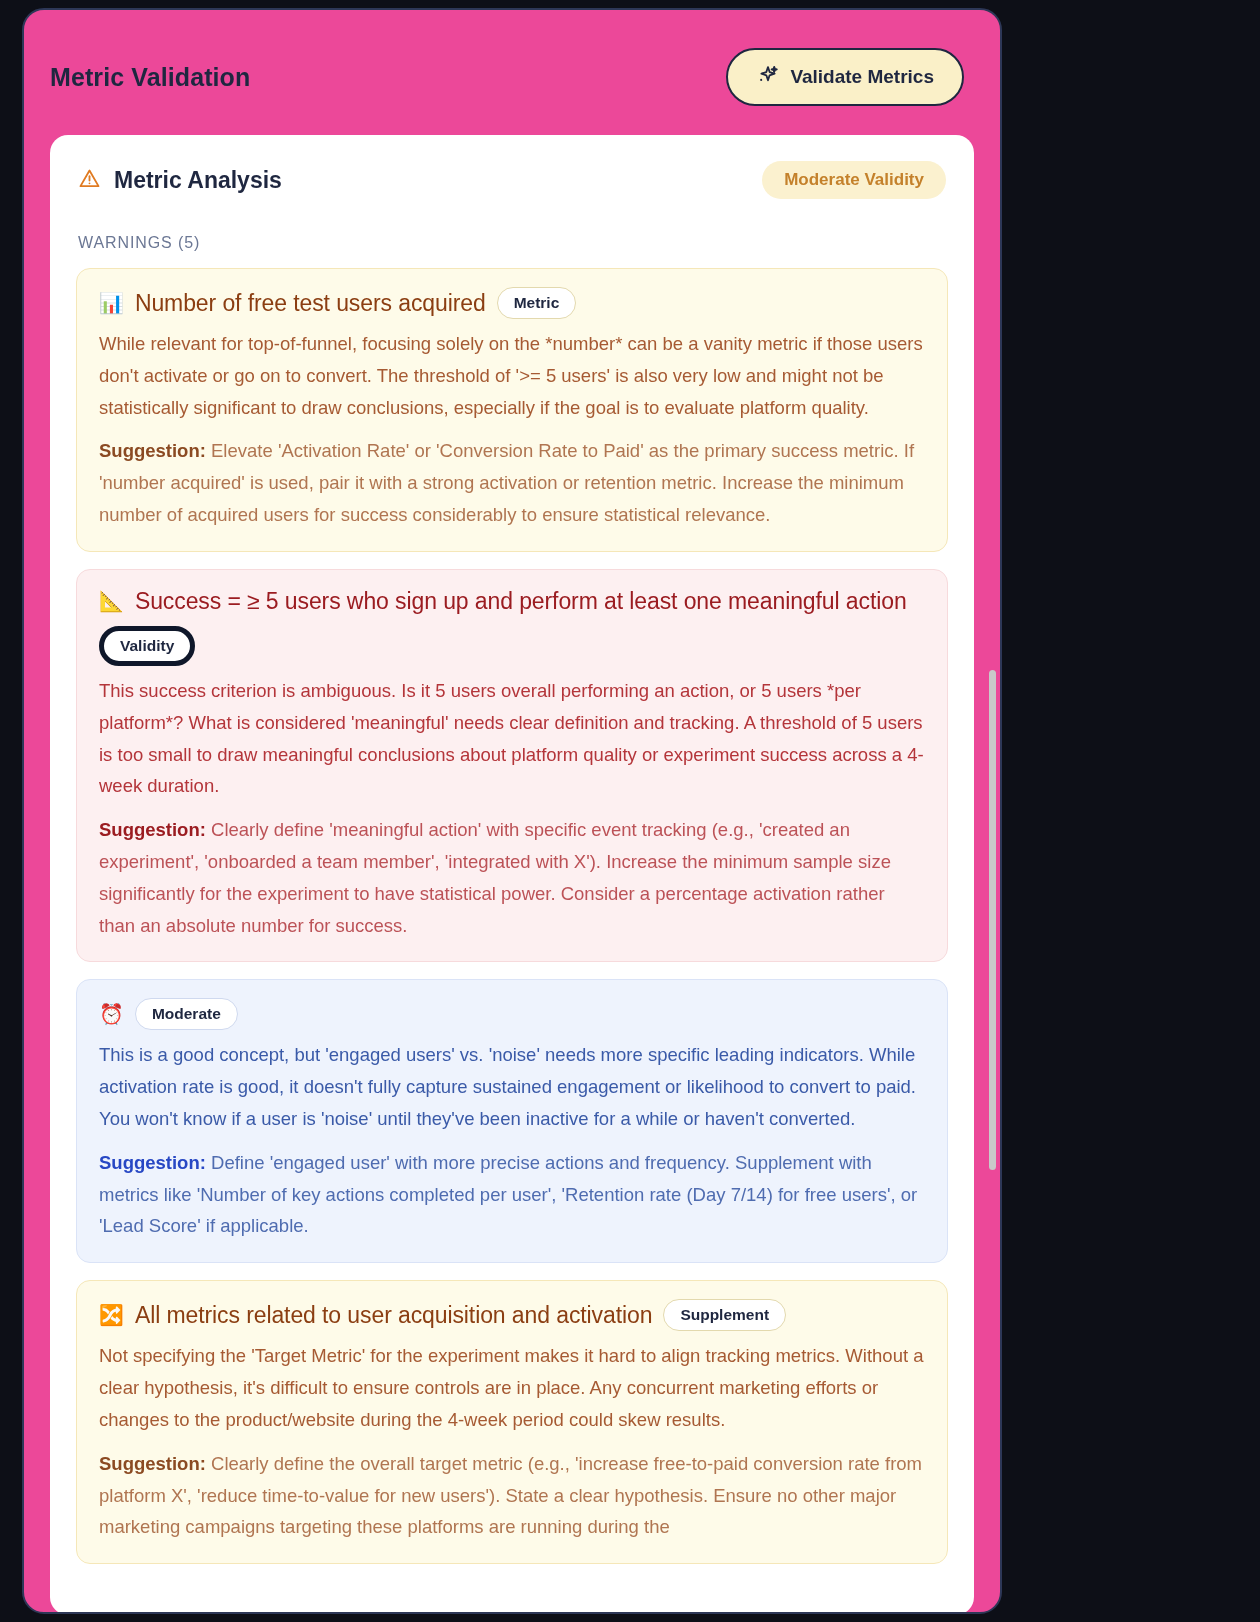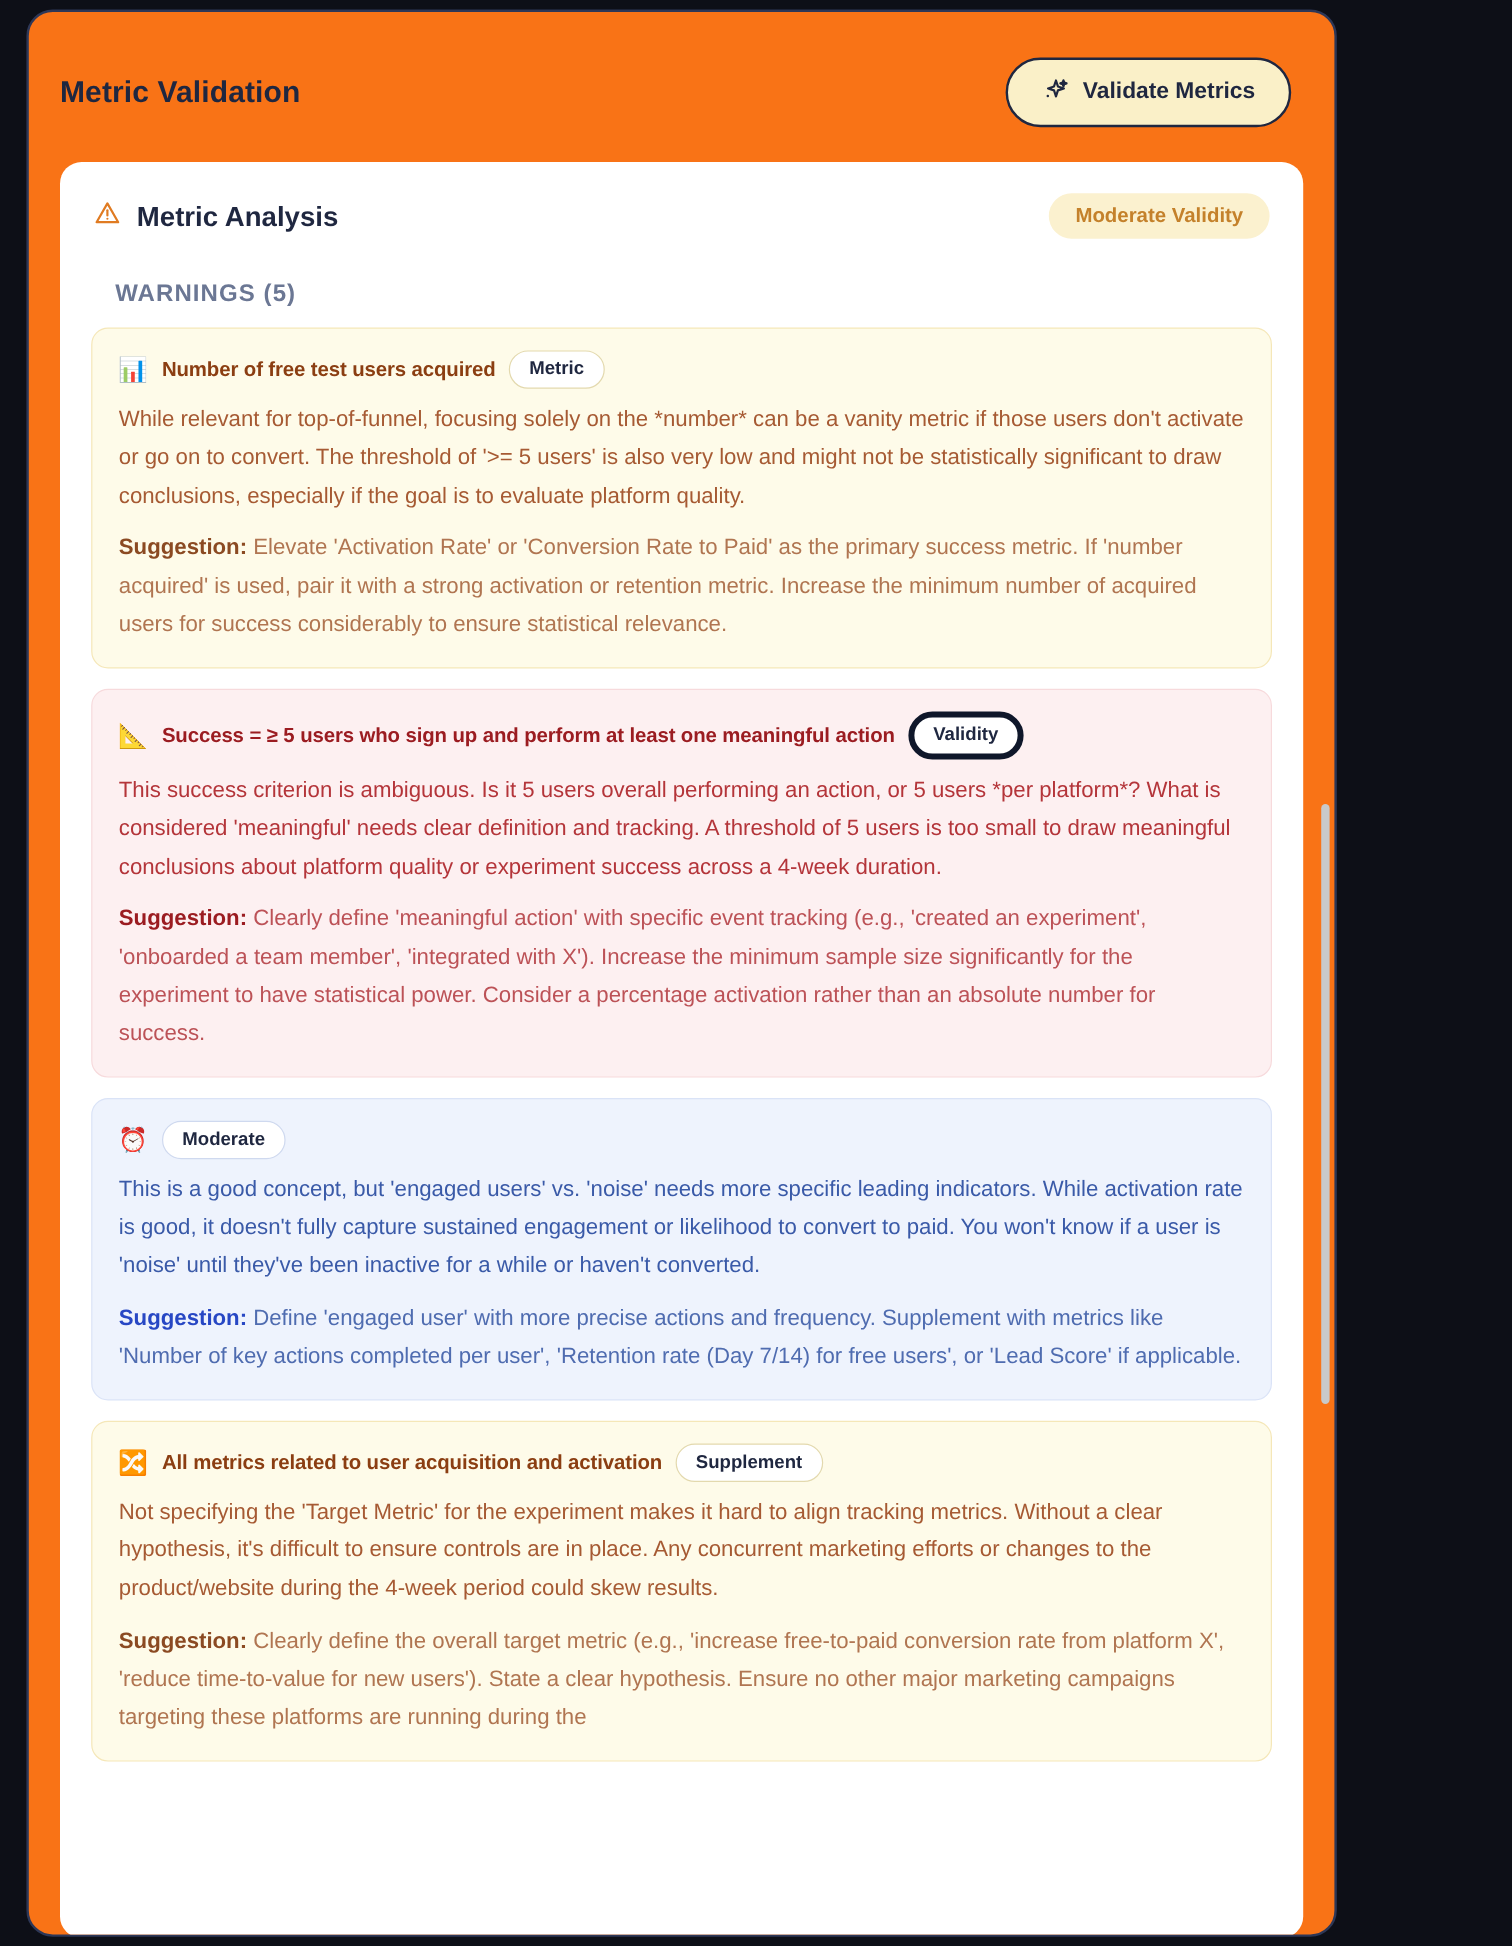--- a/index.html
+++ b/index.html
@@ -9,23 +9,23 @@
     height: 1622px;
     background: #0d0f17;
     font-family: "Liberation Sans", sans-serif;
     overflow: hidden;
   }
 
   #app-frame {
     position: absolute;
     left: 22px;
     top: 8px;
-    width: 1092px;
+    width: 980px;
     height: 1606px;
-    background: #f97316;
+    background: #ec4899;
     border: 2px solid #2d3757;
     border-radius: 22px;
     overflow: hidden;
   }
 
   
   .page-header {
     display: flex;
     align-items: center;
     justify-content: space-between;
@@ -88,23 +88,23 @@
     background: #FBF1CF;
     color: #C4812B;
     font-size: 17px;
     font-weight: 700;
     padding: 9px 22px;
     border-radius: 30px;
     white-space: nowrap;
   }
 
   .warnings-label {
-    margin: 35px 0 0 20px;
-    font-size: 20px;
-    font-weight: 700;
+    margin: 35px 0 0 2px;
+    font-size: 16px;
+    font-weight: 400;
     color: #6b7794;
     letter-spacing: 0.9px;
   }
 
   
   .warning-list { margin-top: 16px; }
 
   .warning-card {
     border-radius: 14px;
     padding: 18px 22px 20px 22px;
@@ -117,22 +117,22 @@
     gap: 11px;
     flex-wrap: wrap;
     margin-bottom: 9px;
   }
   .w-emoji {
     font-size: 20px;
     line-height: 1;
     font-family: "DejaVu Sans", sans-serif;
   }
   .w-title {
-    font-size: 17px;
-    font-weight: 700;
+    font-size: 23px;
+    font-weight: 400;
     letter-spacing: -0.1px;
     text-align: right;
   }
   .w-tag {
     font-size: 15.5px;
     font-weight: 700;
     padding: 6px 16px;
     border-radius: 30px;
     background: #ffffff;
     white-space: nowrap;

